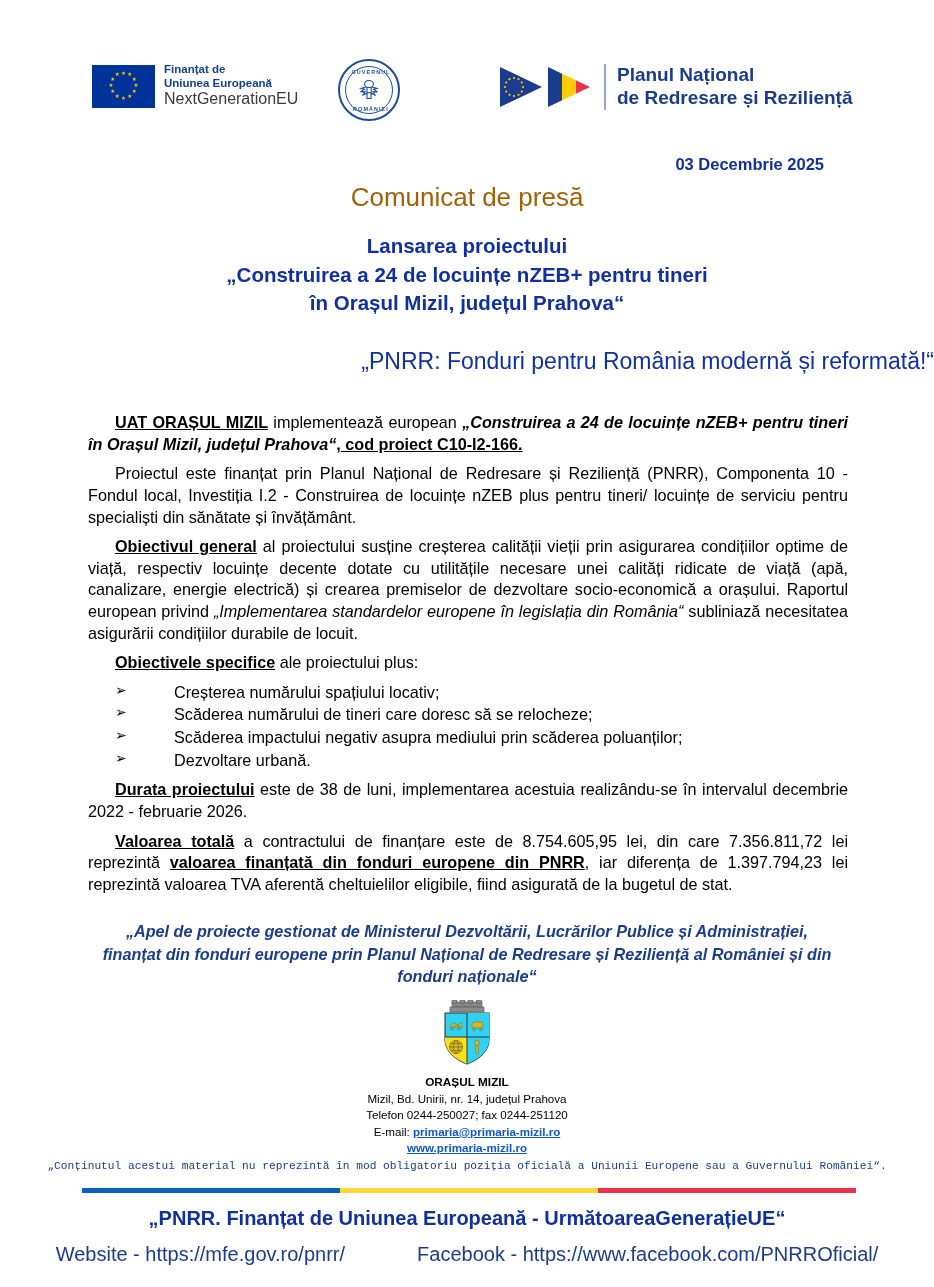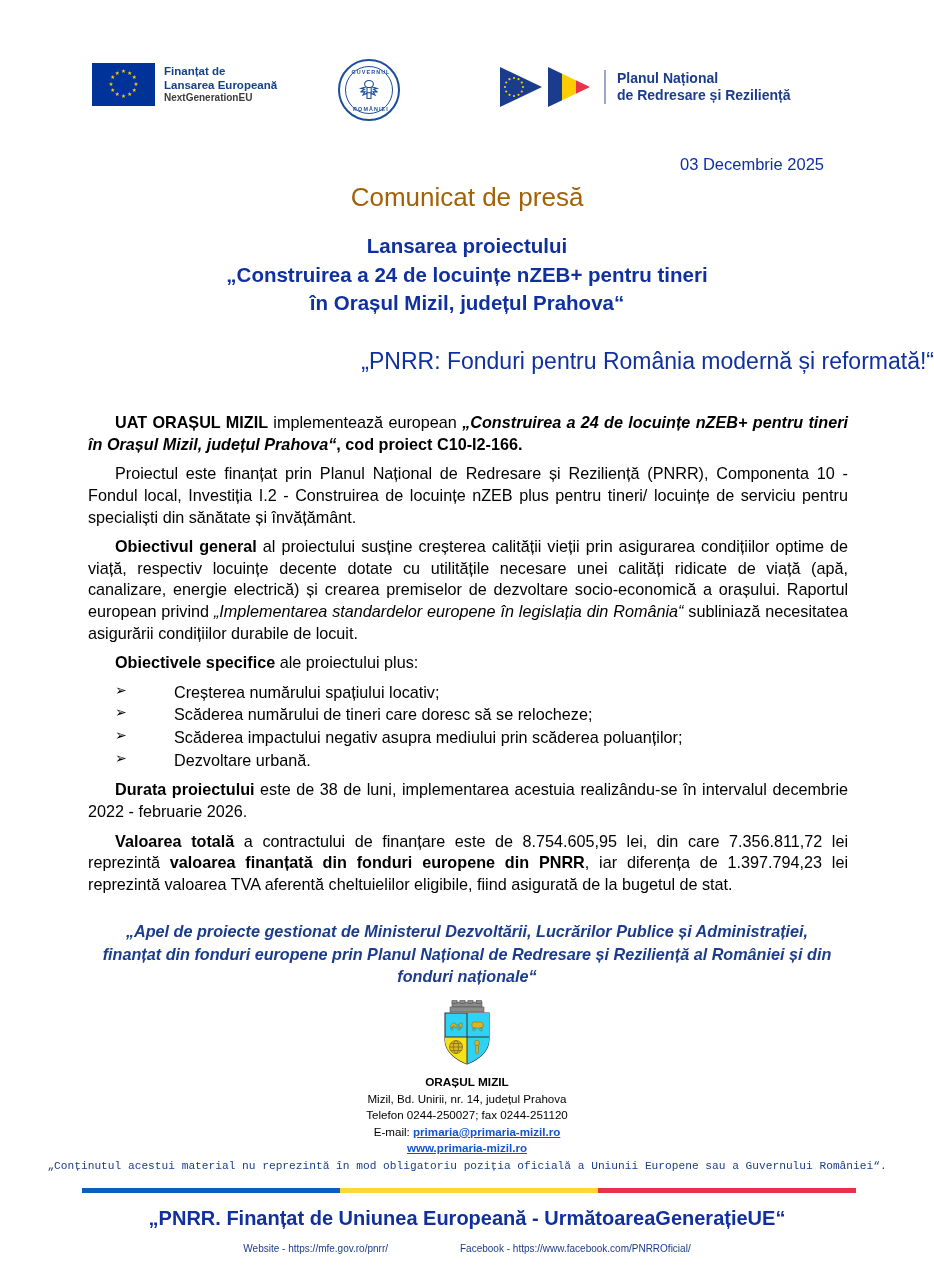--- a/index.html
+++ b/index.html
@@ -57,24 +57,25 @@
   .eu-text {
     line-height: 1.18;
   }
   .eu-l1, .eu-l2 {
     font-size: 11.5px;
     font-weight: bold;
     color: #14418B;
     white-space: nowrap;
   }
   .eu-l3 {
-    font-size: 10px;
-    font-weight: bold;
+    font-size: 16px;
+    font-weight: normal;
     color: #3b3b3b;
     white-space: nowrap;
+    text-align: right;
   }
 
   .logo-gov {
     position: absolute;
     left: 338px;
     top: 4px;
     width: 62px;
     height: 62px;
   }
   .seal-outer {
@@ -128,33 +129,34 @@
     display: flex;
     align-items: center;
     gap: 2px;
   }
   .pnrr-text {
     border-left: 2px solid #9aa7c9;
     padding-left: 11px;
     line-height: 1.2;
   }
   .pnrr-l1, .pnrr-l2 {
-    font-size: 14px;
+    font-size: 19px;
     font-weight: bold;
     color: #1B3C8C;
     white-space: nowrap;
   }
 
   
   .doc-date {
     position: absolute;
     right: 110px;
     top: 155px;
     font-size: 16.5px;
     color: #10309F;
+    font-weight: bold;
   }
 
   
   .h-main {
     position: absolute;
     top: 182px;
     left: 0;
     width: 934px;
     text-align: center;
     font-size: 26px;
@@ -192,21 +194,21 @@
   }
   p.para {
     margin: 0 0 8px 0;
     font-size: 16.2px;
     line-height: 1.335;
     text-align: justify;
     text-indent: 27px;
     color: #000000;
   }
   p.para.tight { margin-bottom: 7px; }
-  .bold { font-weight: bold; }
+  .bold { font-weight: bold; text-decoration: underline; }
   .ital { font-style: italic; }
   .bi { font-weight: bold; font-style: italic; }
 
   ul.objectives {
     list-style: none;
     margin: 0 0 8px 0;
     padding: 0;
   }
   ul.objectives li {
     font-size: 16.2px;
@@ -302,21 +304,21 @@
     color: #10309F;
   }
   .bottom-links {
     position: absolute;
     top: 1243px;
     left: 0;
     width: 934px;
     display: flex;
     justify-content: center;
     gap: 72px;
-    font-size: 10px;
+    font-size: 20px;
     color: #1B3C8C;
   }
 </style>
 </head>
 <body>
 
 <div class="page">
 
   <div class="logo-bar">
 
@@ -330,21 +332,21 @@
           <div class="eu-star" style="left: 34.75px; top: 29.3253px;">★</div>
           <div class="eu-star" style="left: 28.5px; top: 31px;">★</div>
           <div class="eu-star" style="left: 22.25px; top: 29.3253px;">★</div>
           <div class="eu-star" style="left: 17.6747px; top: 24.75px;">★</div>
           <div class="eu-star" style="left: 16px; top: 18.5px;">★</div>
           <div class="eu-star" style="left: 17.6747px; top: 12.25px;">★</div>
           <div class="eu-star" style="left: 22.25px; top: 7.67468px;">★</div>
         </div>
       <div class="eu-text">
         <div class="eu-l1">Finanțat de</div>
-        <div class="eu-l2">Lansarea Europeană</div>
+        <div class="eu-l2">Uniunea Europeană</div>
         <div class="eu-l3">NextGenerationEU</div>
       </div>
     </div>
 
     <div class="logo-gov">
       <div class="seal-outer">
         <div class="seal-inner"></div>
         <div class="seal-word top">GUVERNUL</div>
         <div class="seal-word bot">ROMÂNIEI</div>
         <svg class="seal-eagle" viewBox="0 0 24 26">

